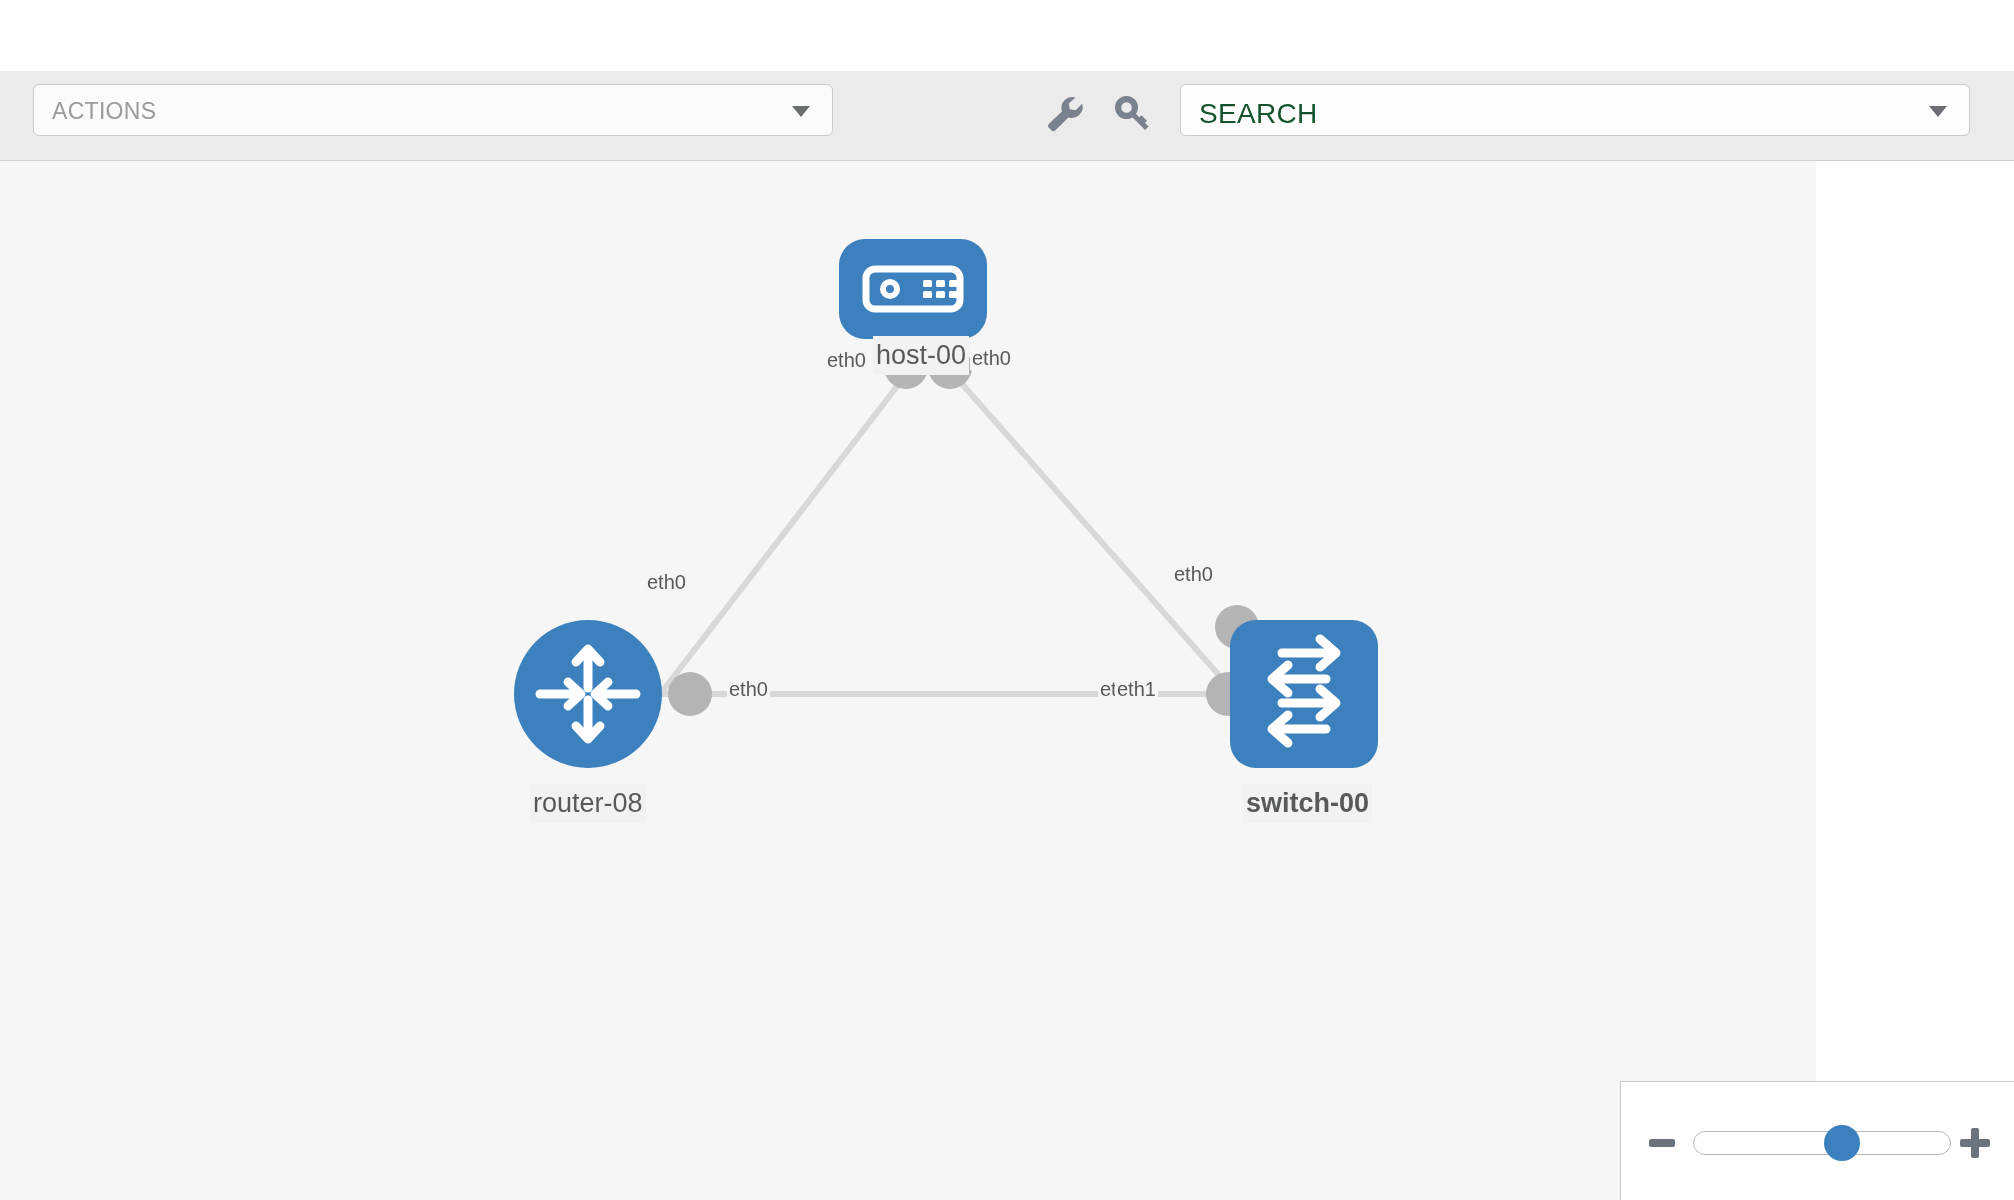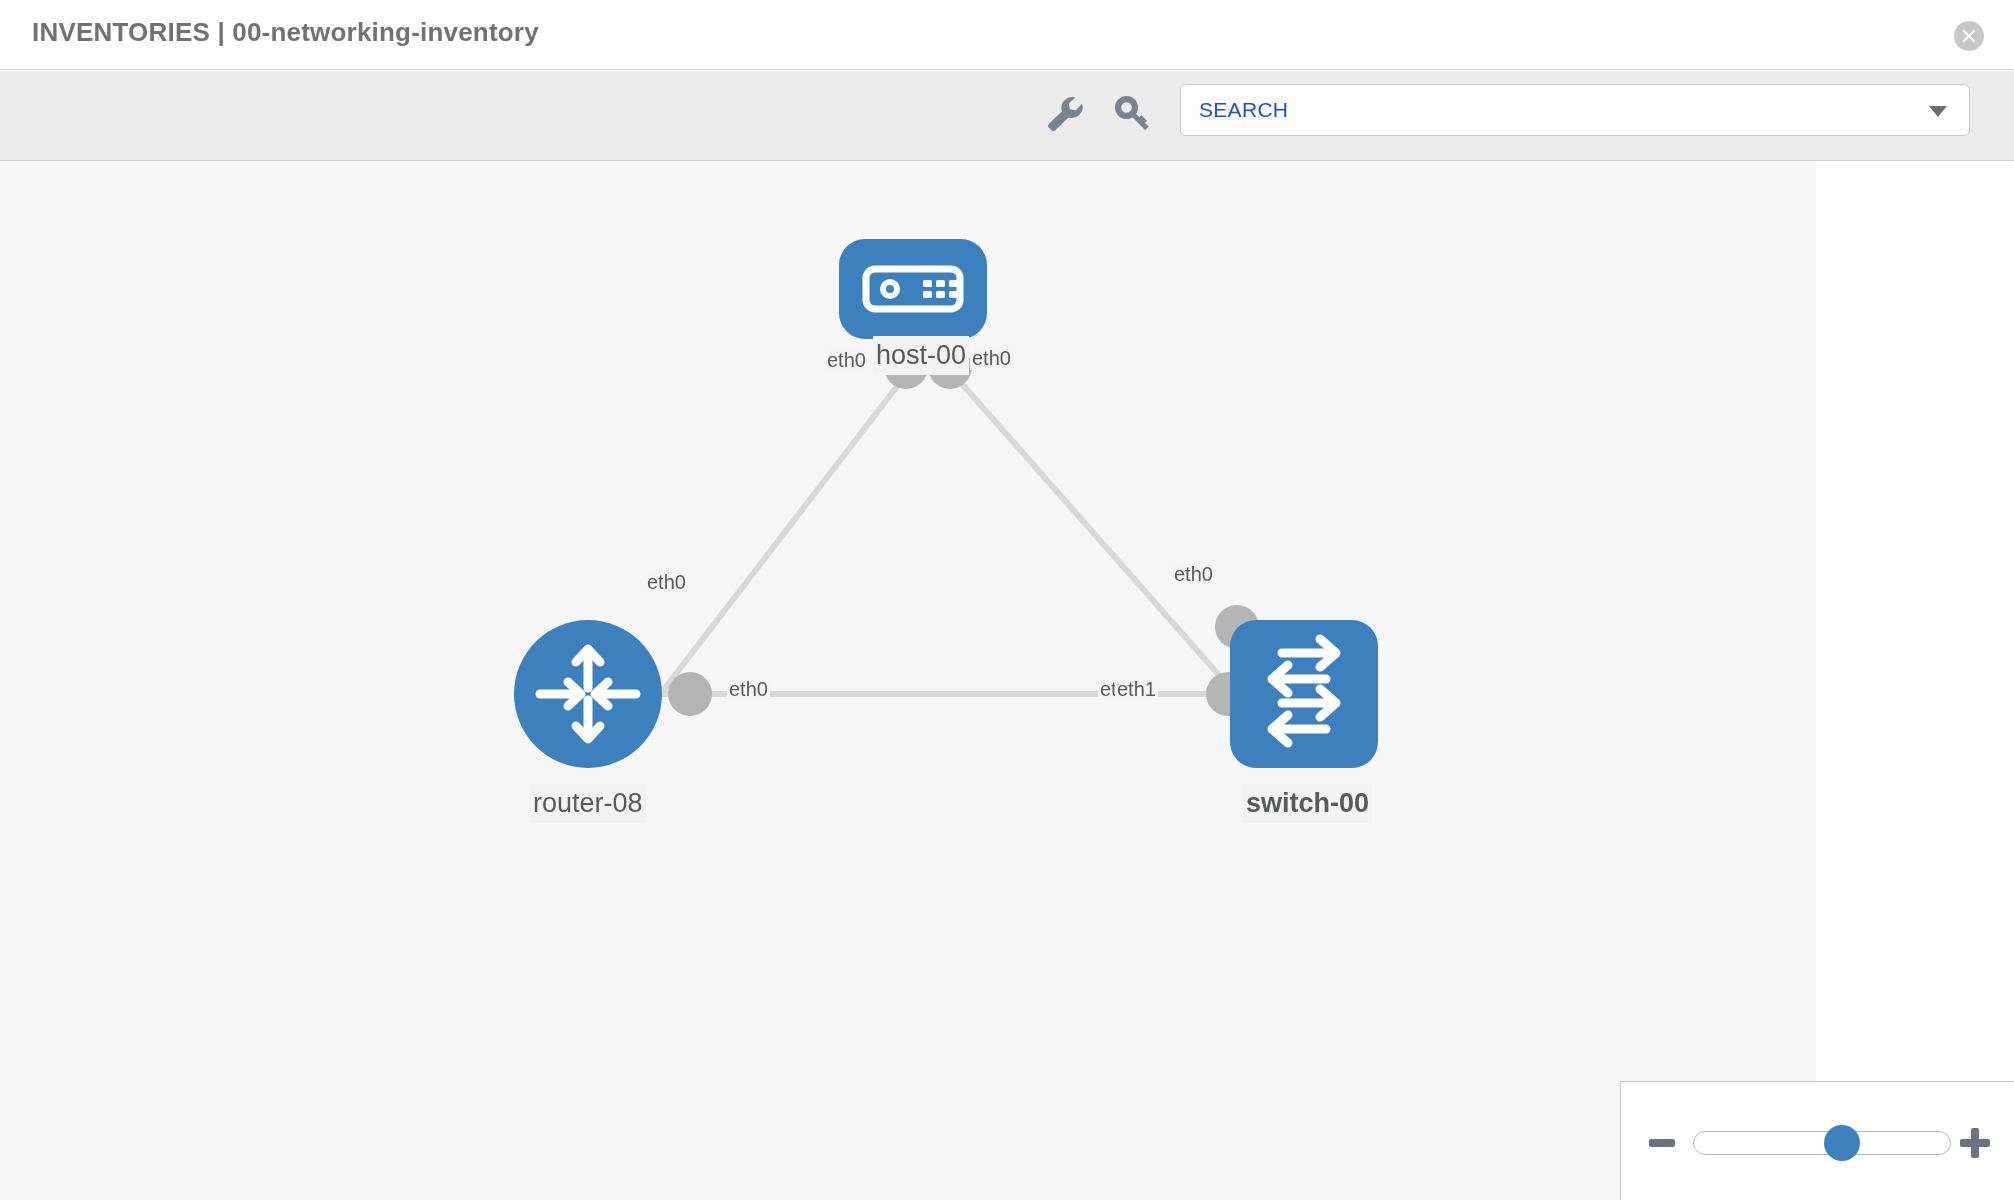--- a/index.html
+++ b/index.html
@@ -105,22 +105,22 @@
     height: 52px;
     background: #fdfdfd;
     border: 1px solid #cbcbcb;
     border-radius: 6px;
     cursor: text;
   }
   .search-label {
     position: absolute;
     left: 18px;
     top: 13px;
-    font-size: 21px;
-    color: #1d4ed8;
+    font-size: 28px;
+    color: #14532d;
     letter-spacing: 0.3px;
   }
 
   
   .canvas {
     position: absolute;
     top: 161px; left: 0;
     width: 1816px;
     height: 1039px;
     background: #f6f6f6;
@@ -215,31 +215,27 @@
     border-radius: 50%;
     background: #3c81bd;
     cursor: grab;
   }
 </style>
 </head>
 <body>
 
 <div id="app">
 
-  <div class="header">
-    <div class="header-title">INVENTORIES | 00-networking-inventory</div>
-    <div class="close-btn">
-      <svg width="30" height="30" viewBox="0 0 30 30" aria-hidden="true">
-        <path d="M10 8.5 L15 13.5 L20 8.5 L21.5 10 L16.5 15 L21.5 20 L20 21.5 L15 16.5 L10 21.5 L8.5 20 L13.5 15 L8.5 10 Z" fill="#ffffff"></path>
-      </svg>
-    </div>
-  </div>
 
   <div class="toolbar"></div>
 
+  <div class="actions-select">
+    <span class="actions-label">ACTIONS</span>
+    <span class="caret"></span>
+  </div>
 
   <div class="tool-icon wrench">
     <svg width="44" height="40" viewBox="0 0 44 40" aria-hidden="true">
       <path d="M33.5 4.5 a11 11 0 0 0 -13.6 13.9 L7.2 30.5 a3.2 3.2 0 0 0 0 4.6 l1.9 1.9 a3.2 3.2 0 0 0 4.6 0 L26.4 24.4 a11 11 0 0 0 13.8 -13.7 l-6.6 6.6 -5.8 -1.0 -1.0 -5.8 Z" fill="#7a8290"></path>
     </svg>
   </div>
 
   <div class="tool-icon key">
     <svg width="44" height="40" viewBox="0 0 44 40" aria-hidden="true">
       <g fill="#7a8290">

